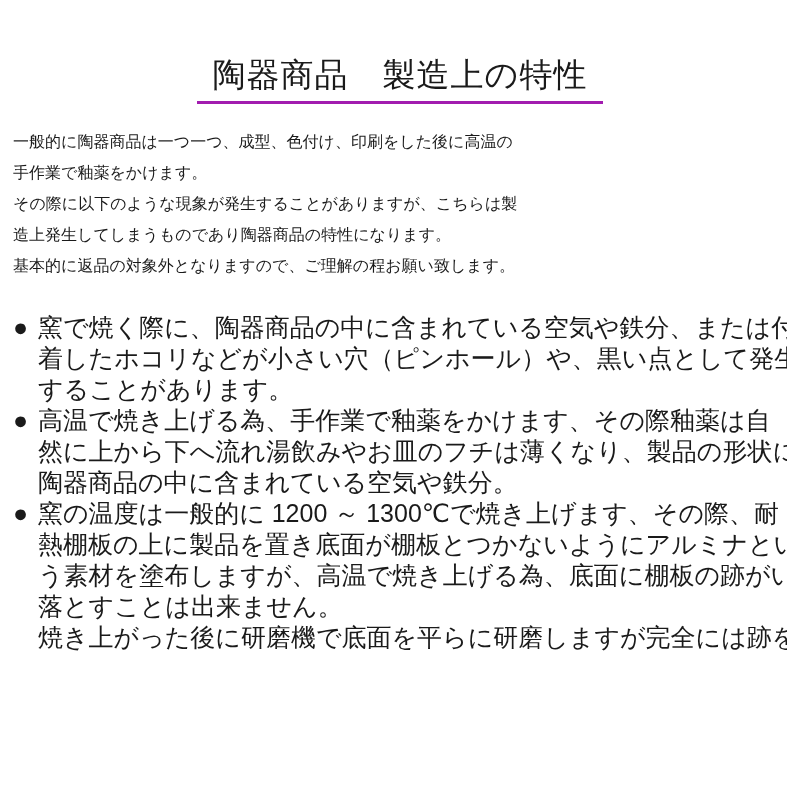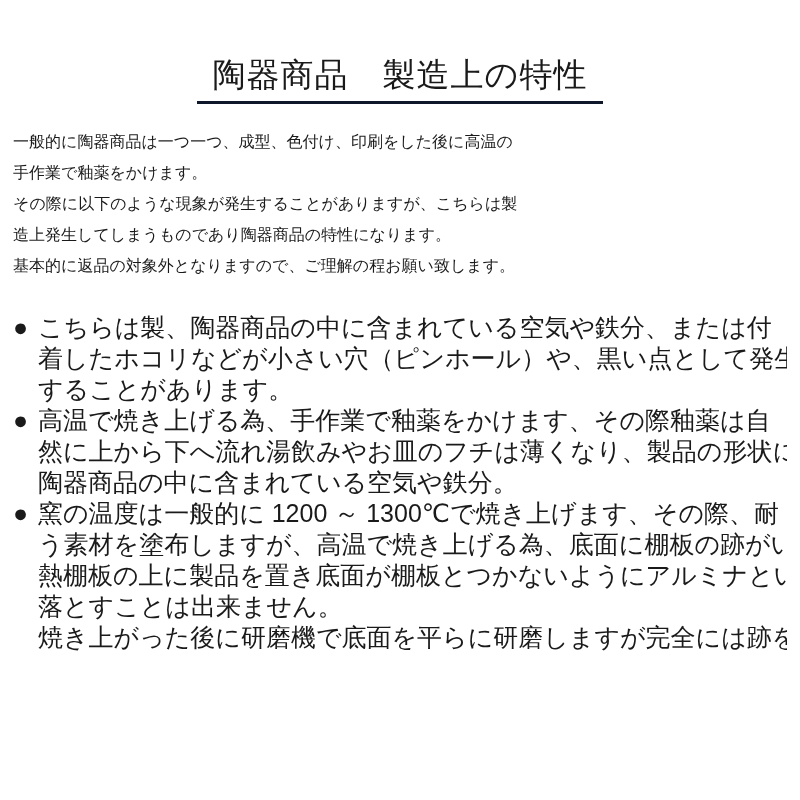--- a/index.html
+++ b/index.html
@@ -23,21 +23,21 @@
     text-align: center;
     margin-top: 54px;
   }
   .title {
     display: inline-block;
     font-size: 33px;
     line-height: 1.25;
     font-weight: 500;
     letter-spacing: 1px;
     padding: 0 16px 6px 16px;
-    border-bottom: 3px solid #0f172a;
+    border-bottom: 3px solid #a21caf;
     white-space: nowrap;
   }
   .intro {
     margin-top: 22px;
     font-size: 16px;
     line-height: 31px;
   }
   .bullet-list {
     margin-top: 31px;
     font-size: 25px;
@@ -68,34 +68,34 @@
     <div class="line">一般的に陶器商品は一つ一つ、成型、色付け、印刷をした後に高温の</div>
     <div class="line">手作業で釉薬をかけます。</div>
     <div class="line">その際に以下のような現象が発生することがありますが、こちらは製</div>
     <div class="line">造上発生してしまうものであり陶器商品の特性になります。</div>
     <div class="line">基本的に返品の対象外となりますので、ご理解の程お願い致します。</div>
   </div>
 
   <div class="bullet-list">
 
     <div class="bullet-item">
-      <div class="line"><span class="marker">●</span><span>こちらは製、陶器商品の中に含まれている空気や鉄分、または付</span></div>
+      <div class="line"><span class="marker">●</span><span>窯で焼く際に、陶器商品の中に含まれている空気や鉄分、または付</span></div>
       <div class="line cont">着したホコリなどが小さい穴（ピンホール）や、黒い点として発生</div>
       <div class="line cont">することがあります。</div>
     </div>
 
     <div class="bullet-item">
       <div class="line"><span class="marker">●</span><span>高温で焼き上げる為、手作業で釉薬をかけます、その際釉薬は自</span></div>
       <div class="line cont">然に上から下へ流れ湯飲みやお皿のフチは薄くなり、製品の形状に</div>
       <div class="line cont">陶器商品の中に含まれている空気や鉄分。</div>
     </div>
 
     <div class="bullet-item">
       <div class="line"><span class="marker">●</span><span>窯の温度は一般的に 1200 ～ 1300℃で焼き上げます、その際、耐</span></div>
+      <div class="line cont">熱棚板の上に製品を置き底面が棚板とつかないようにアルミナとい</div>
       <div class="line cont">う素材を塗布しますが、高温で焼き上げる為、底面に棚板の跡がい</div>
-      <div class="line cont">熱棚板の上に製品を置き底面が棚板とつかないようにアルミナとい</div>
       <div class="line cont">落とすことは出来ません。</div>
       <div class="line cont">焼き上がった後に研磨機で底面を平らに研磨しますが完全には跡を</div>
     </div>
 
   </div>
 
 </div>
 
 </body></html>

